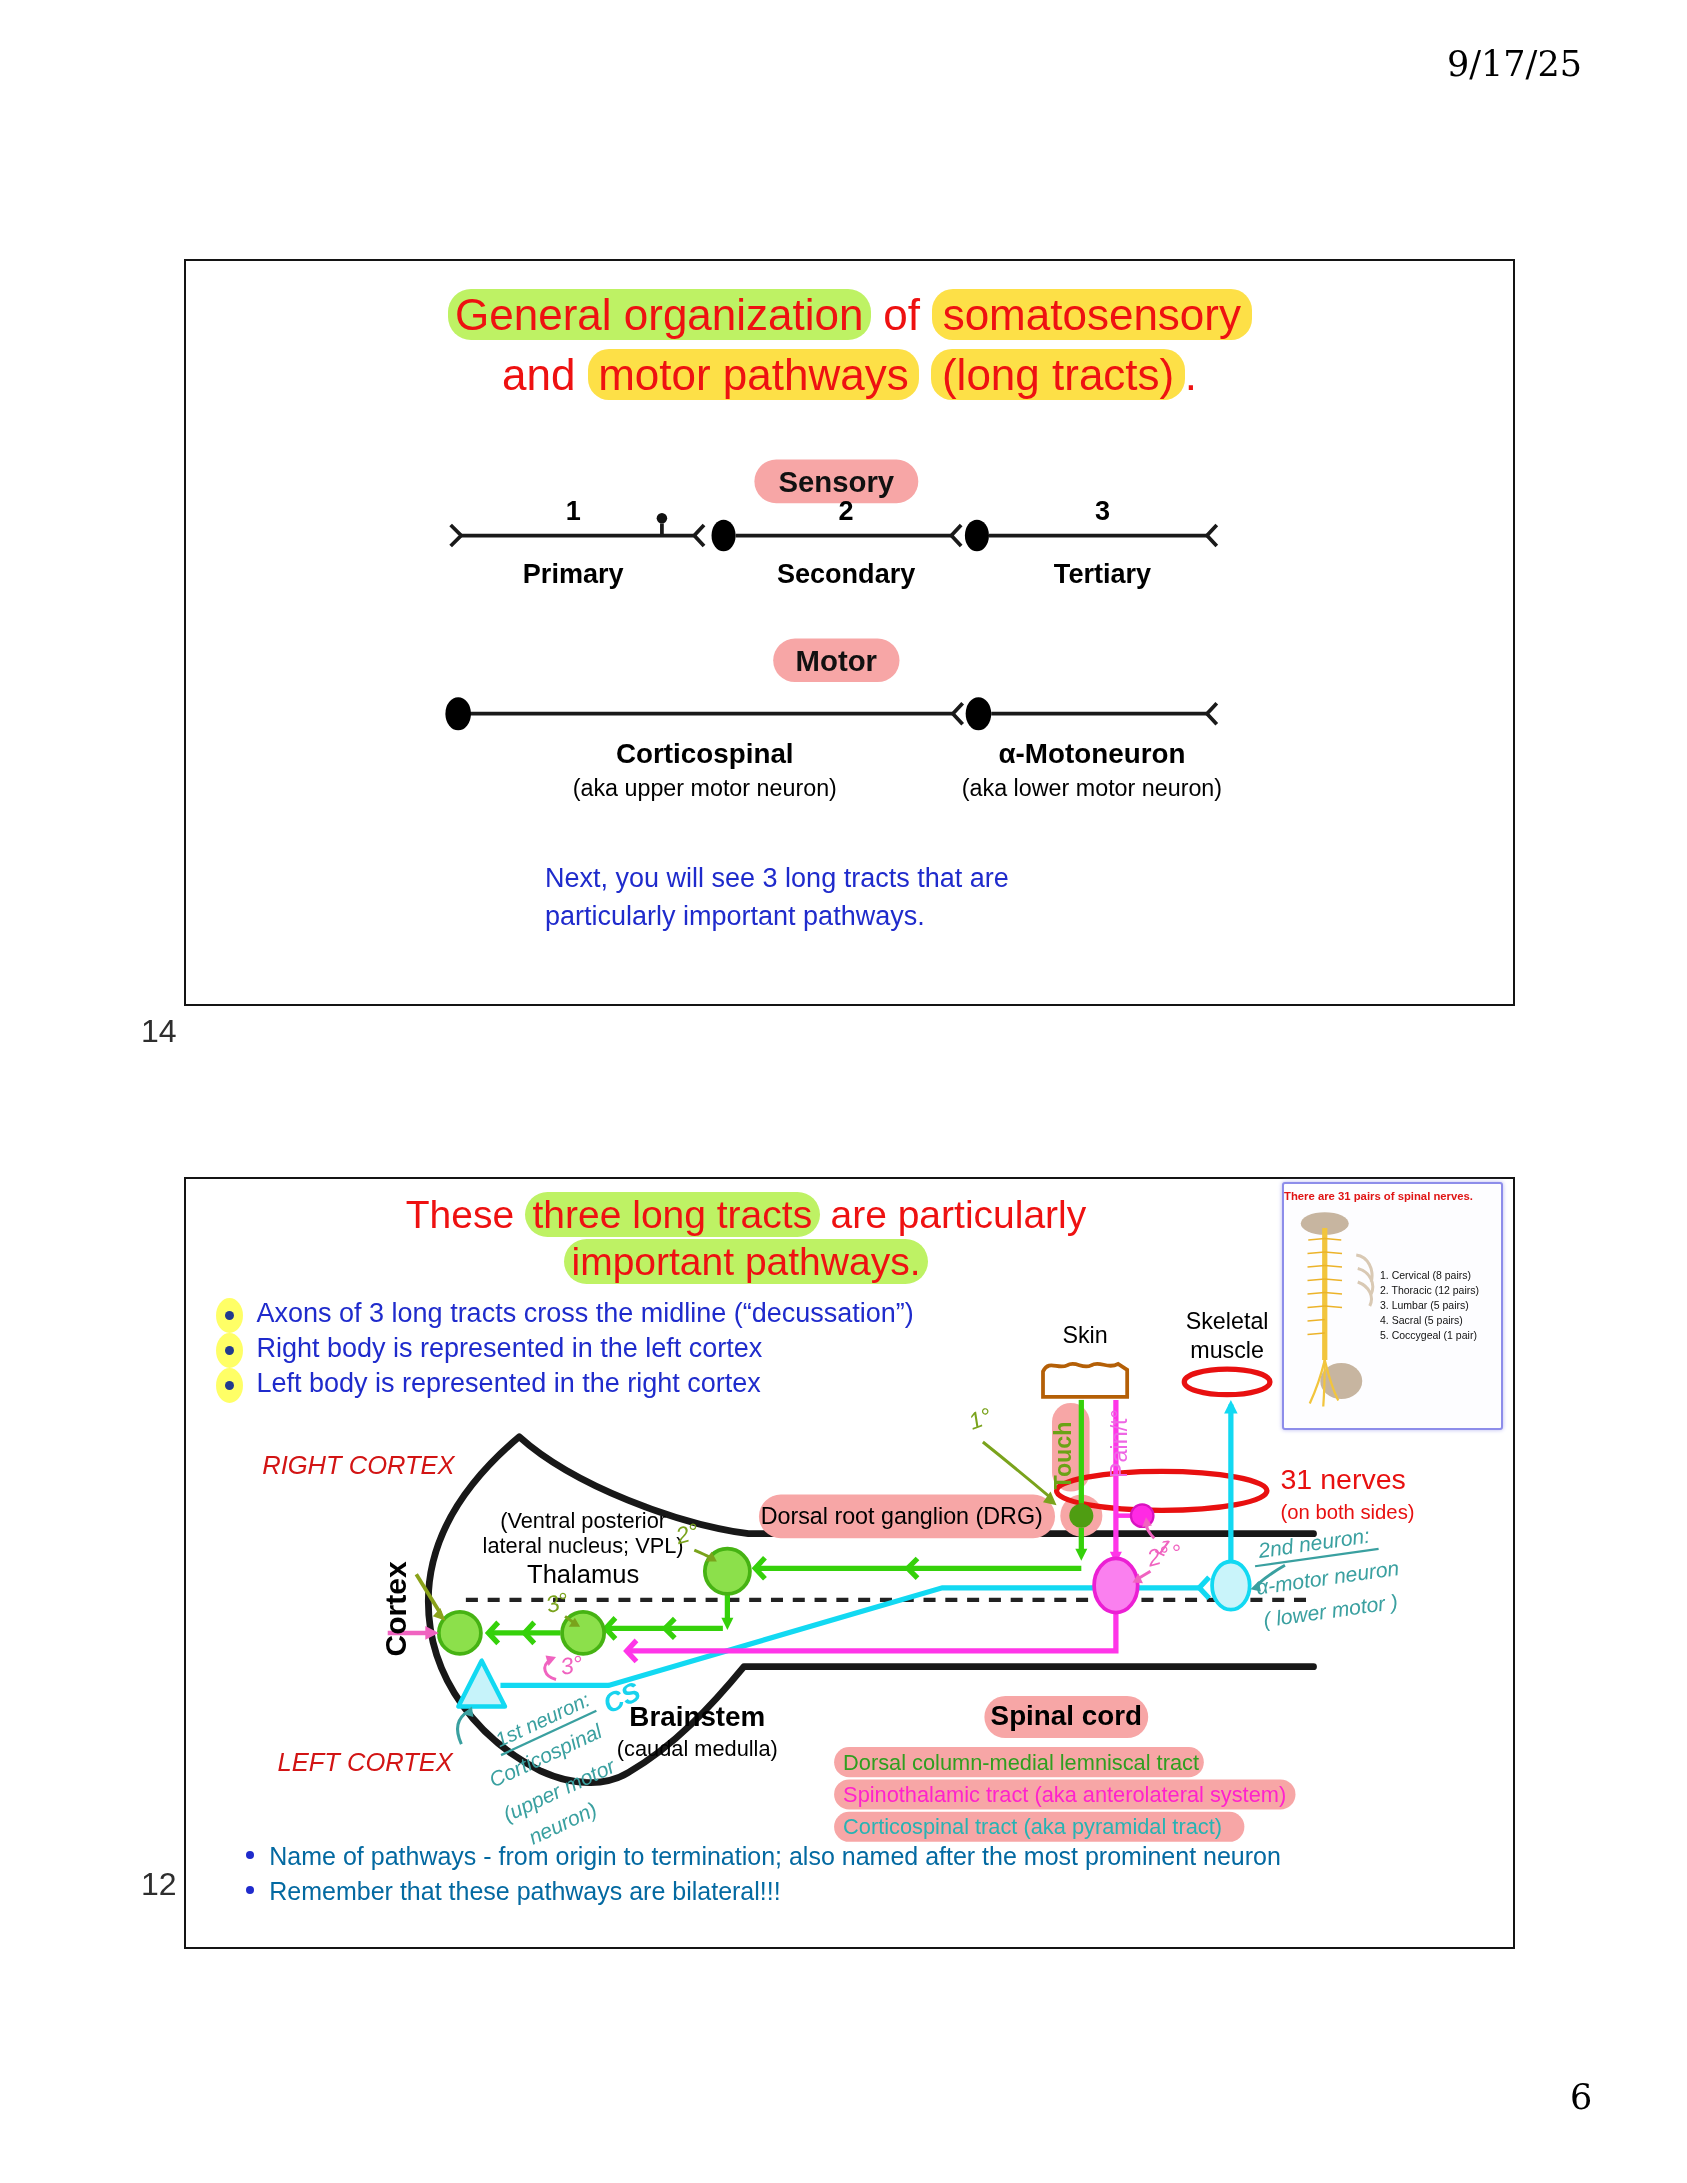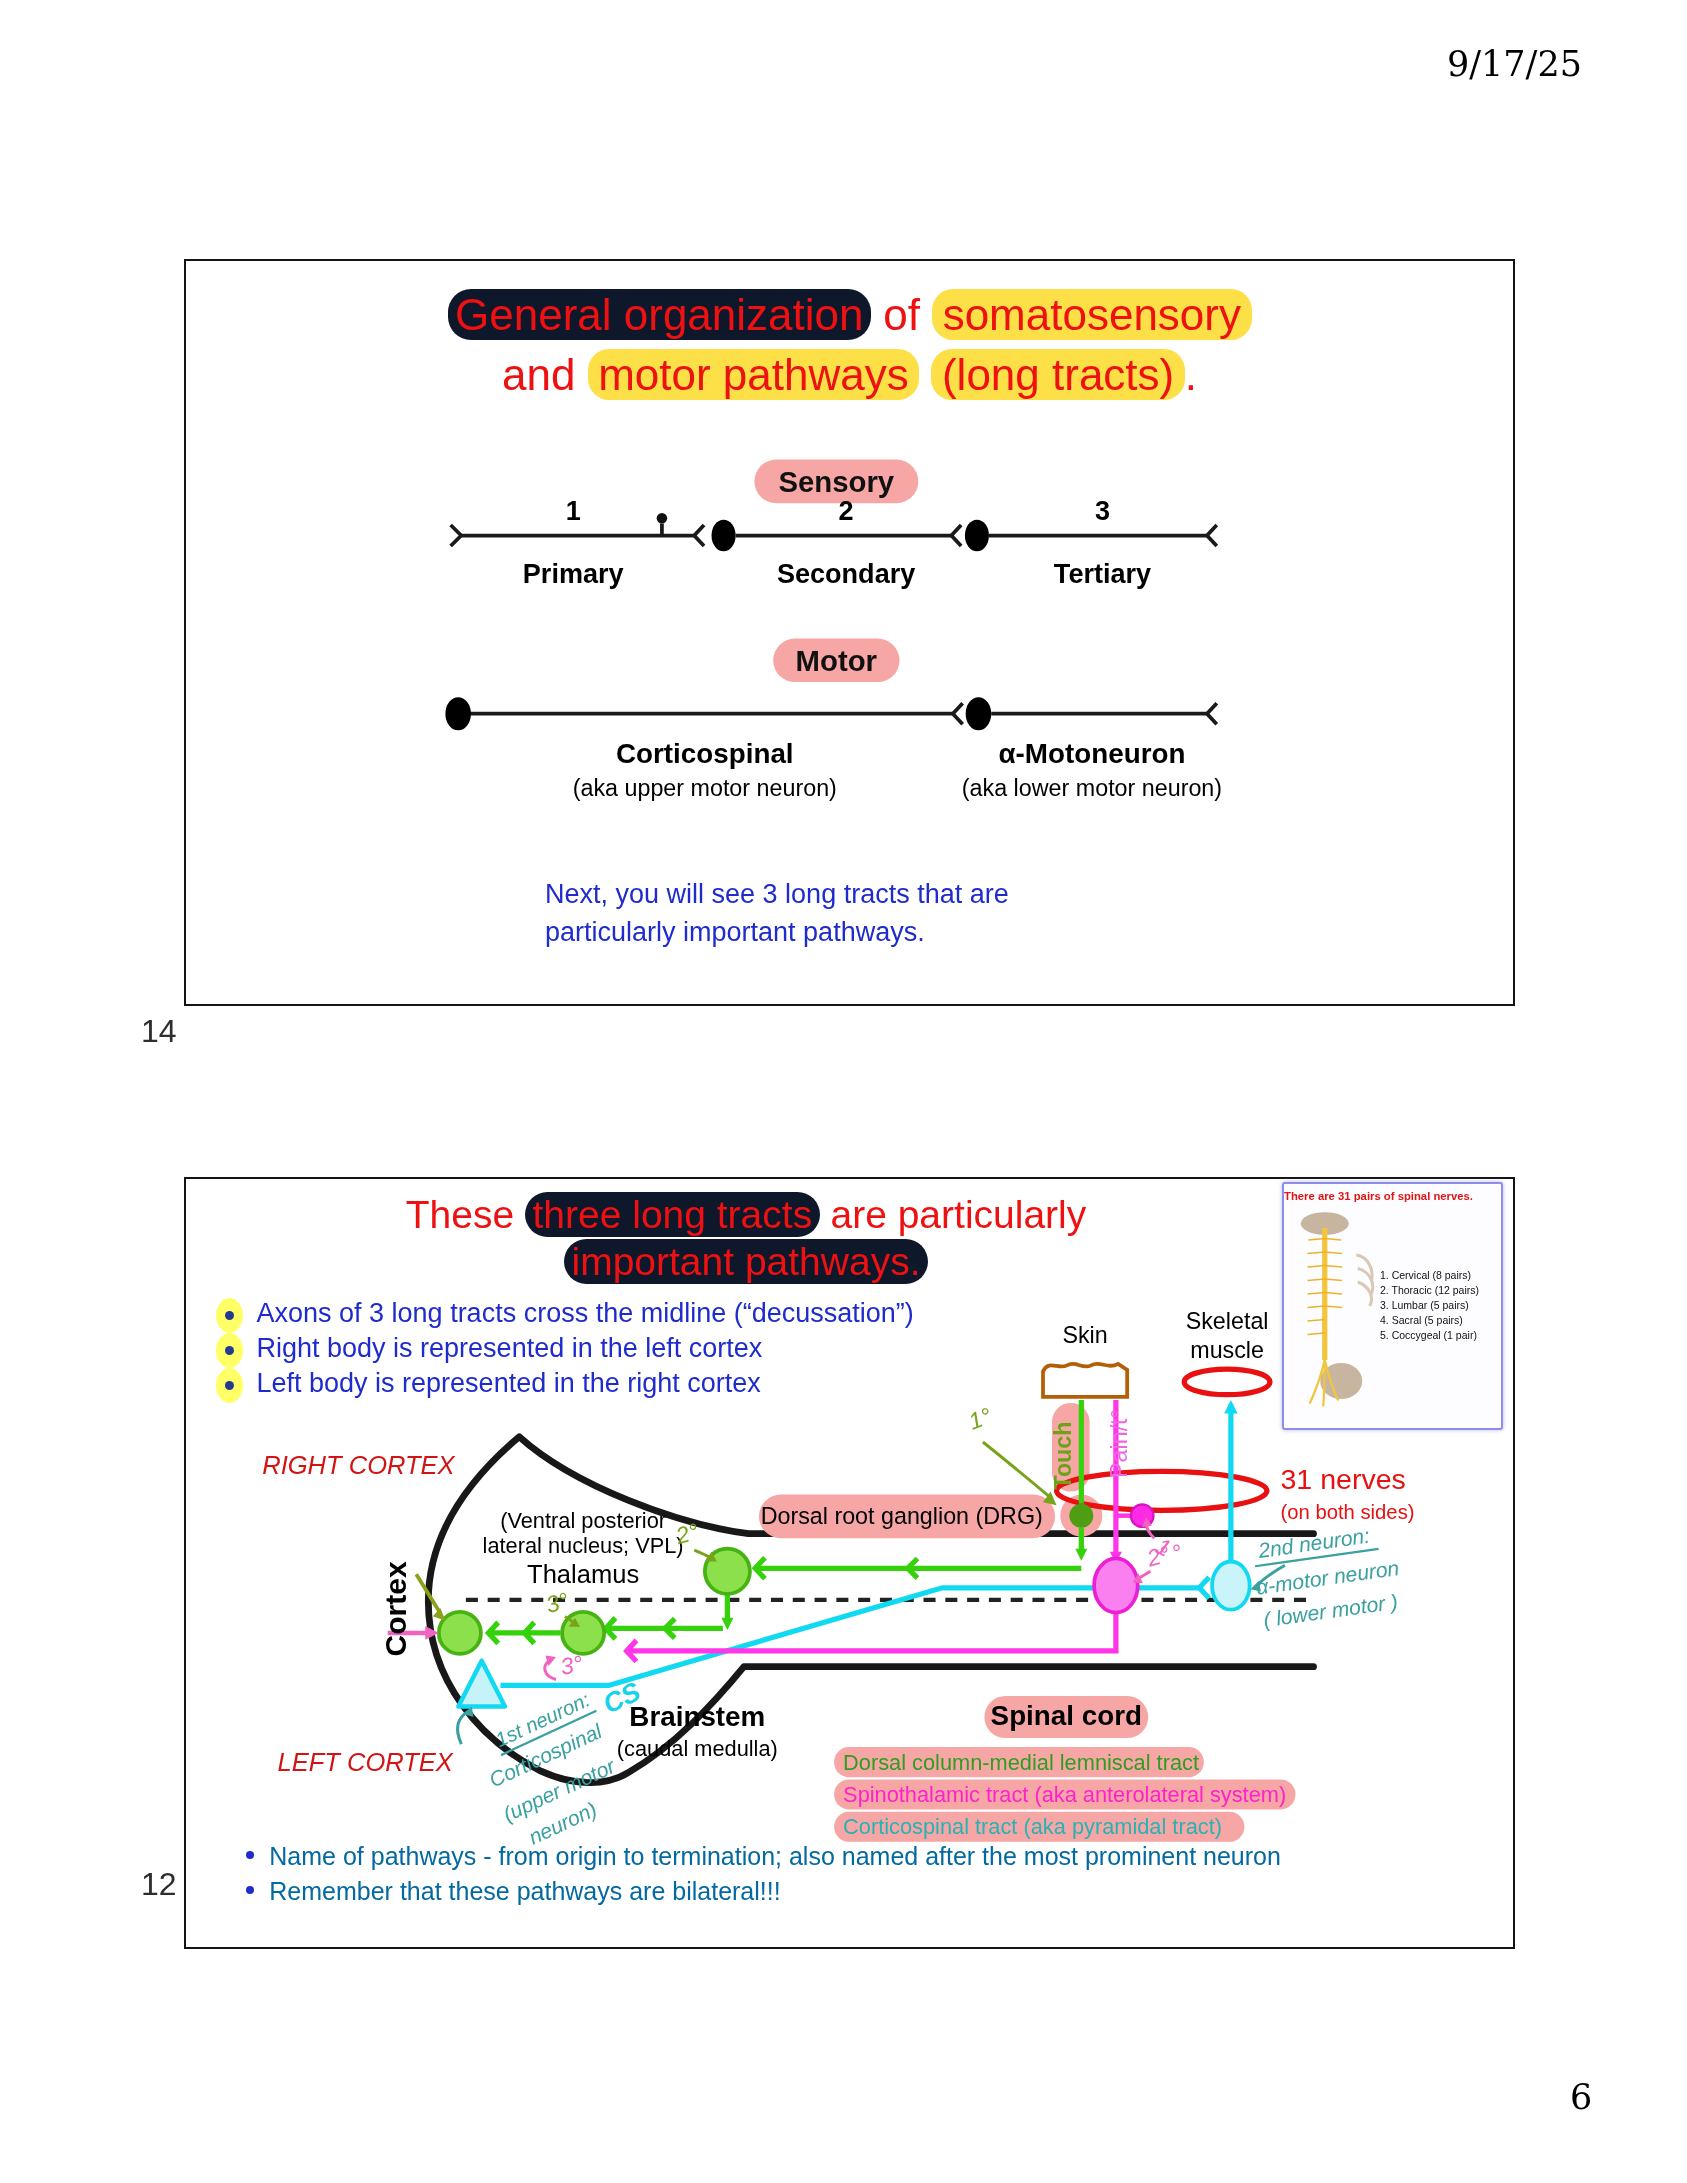--- a/index.html
+++ b/index.html
@@ -11,23 +11,23 @@
     position:absolute; left:184px; width:1327px; background:#fff;
     border:2.3px solid #141414;
   }
   #slide11 { top:259px;  height:743px; }
   #slide12 { top:1177px; height:768px; }
   .corner-num { position:absolute; font-size:32px; color:#2e2e2e; }
   .serif { font-family:"DejaVu Serif", serif; color:#000; }
   .slide-title { position:absolute; text-align:center; color:#ee1111; }
   #slide11 .slide-title { top:24px; left:0; width:100%; font-size:44px; line-height:60px; }
   #slide12 .slide-title { top:12px; left:0; width:1120px; font-size:39px; line-height:47px; }
-  .hl-y { background:#0f172a; border-radius:23px; padding:0.8px 7.5px; }
+  .hl-y { background:#bef264; border-radius:23px; padding:0.8px 7.5px; }
   .hl-p { background:#fde047; border-radius:21px; padding:0.8px 10.5px; }
-  .note { position:absolute; left:359px; top:598px; color:#1f2bcc; font-size:27px; line-height:38px;margin-top:16px; }
+  .note { position:absolute; left:359px; top:598px; color:#1f2bcc; font-size:27px; line-height:38px; }
   .diagram { position:absolute; left:0; top:0; }
   .bullets { position:absolute; left:30px; top:119px; }
   .bullet-row { display:flex; align-items:flex-start; height:35px; }
   .bullet-marker { position:relative; width:27px; height:35px; background:#ffff66; border-radius:50%; margin-right:13.5px; flex:0 0 27px; }
   .bullet-dot { position:absolute; left:9px; top:12.8px; width:9px; height:9px; border-radius:50%; background:#223a8f; }
   .bullet-text { color:#1f2bcc; font-size:27px; white-space:nowrap; }
   .bottom-bullets { position:absolute; left:60px; top:660px; }
   .bb-row { display:flex; align-items:flex-start; }
   .bb-dot { width:8.3px; height:8.3px; border-radius:50%; background:#1f2bcc; margin:12px 15px 0 0; flex:0 0 8.3px; }
   .bb-text { color:#0369a1; font-size:25px; line-height:35px; white-space:nowrap; }

